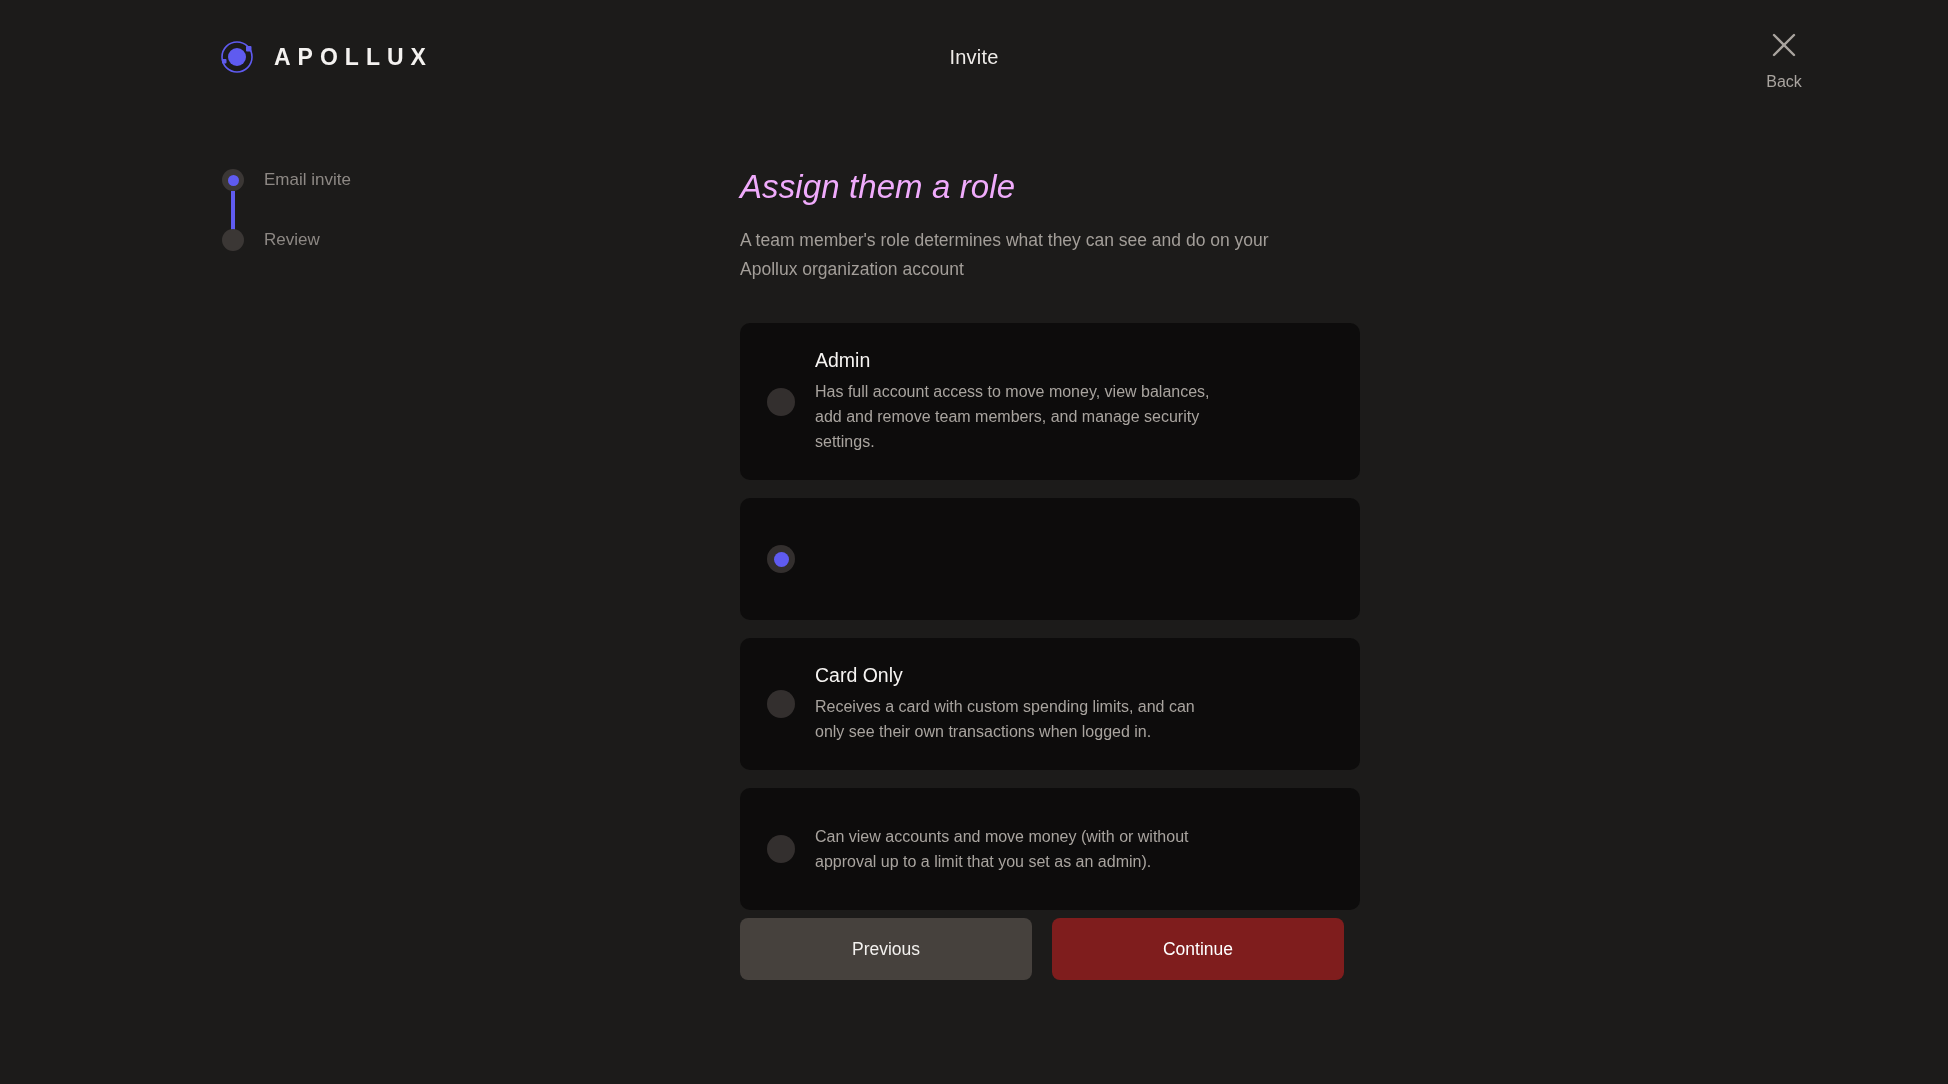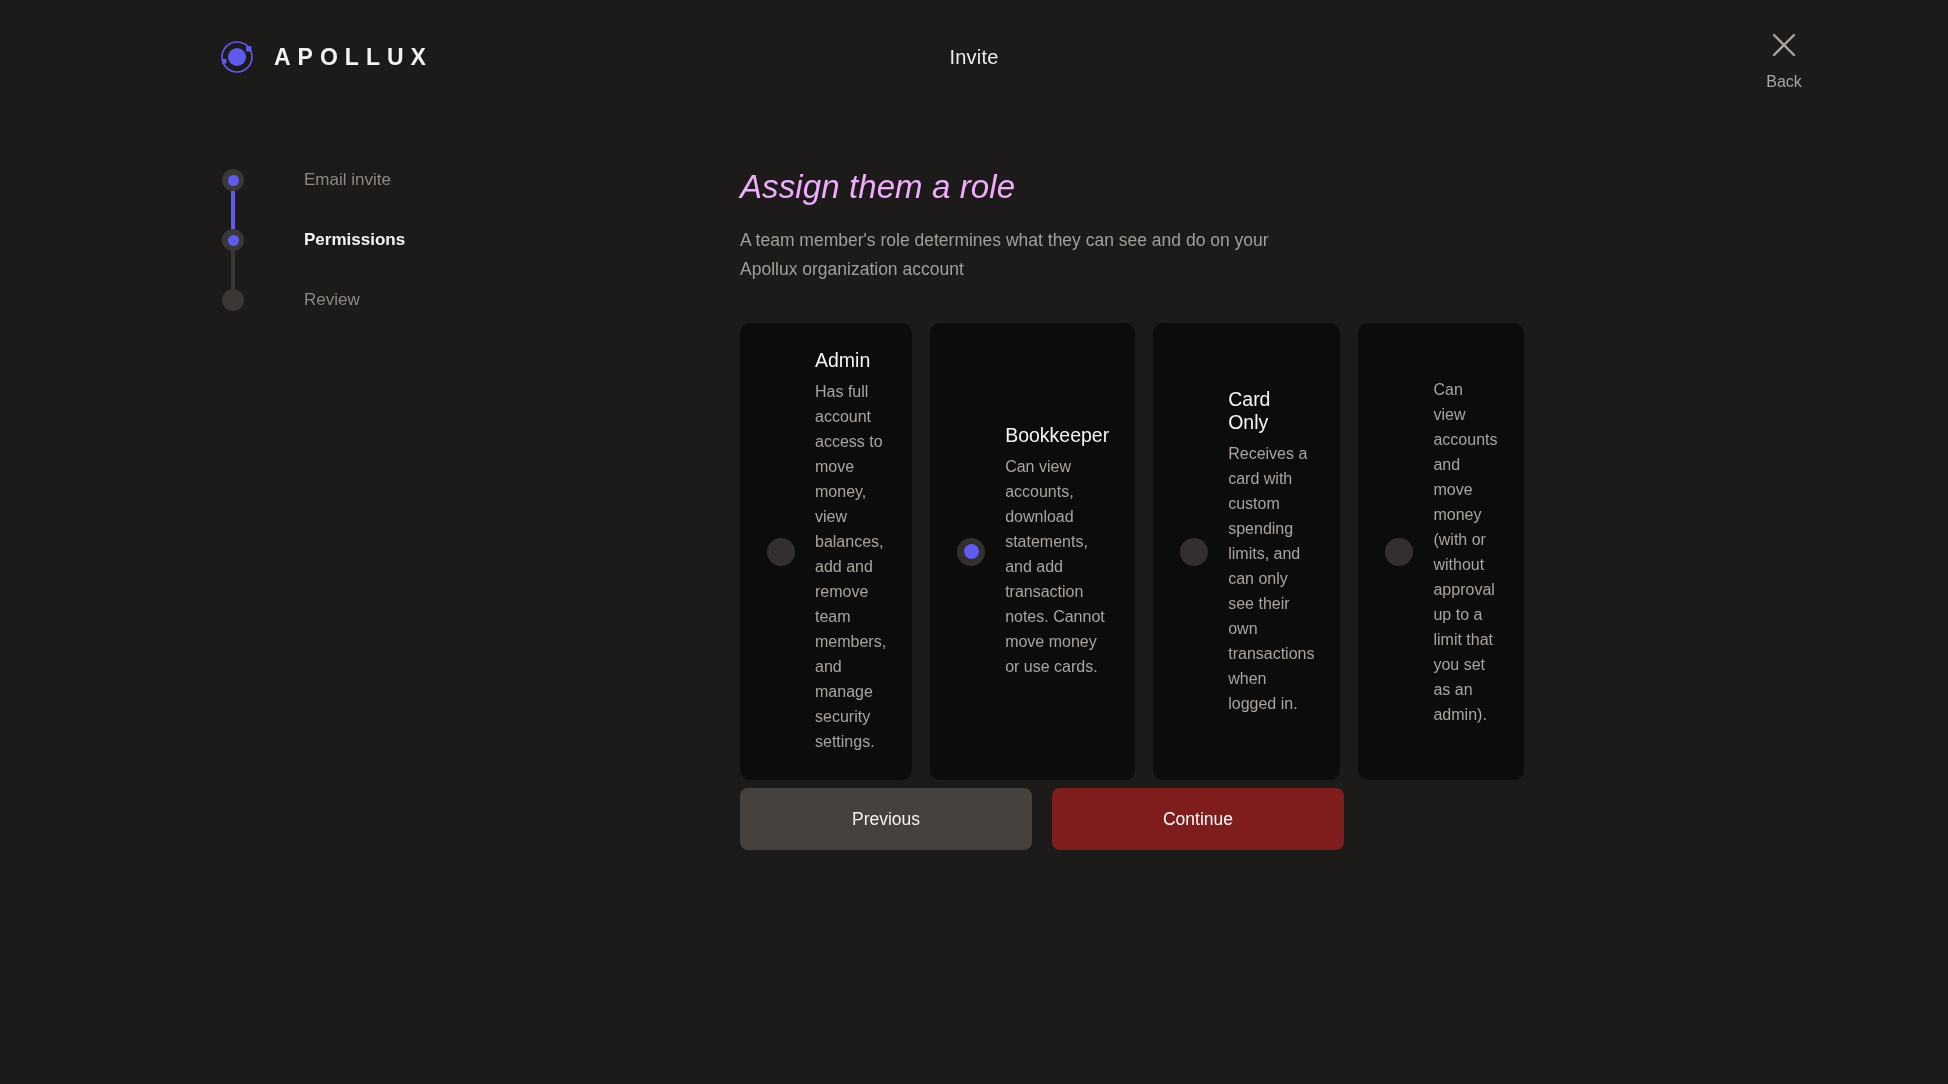--- a/index.html
+++ b/index.html
@@ -86,21 +86,20 @@
     top: 165px;
     width: 320px;
   }
 
   .step {
     position: relative;
     height: 60px;
     display: flex;
     align-items: flex-start;
     cursor: pointer;
-    gap: 40px;
   }
 
   .step-rail {
     position: relative;
     width: 30px;
     flex: none;
     display: flex;
     justify-content: center;
   }
 
@@ -175,21 +174,21 @@
     margin-top: 20px;
     font-size: 17.5px;
     line-height: 29px;
     color: #a39e99;
     max-width: 530px;
   }
 
   .roles {
     margin-top: 39px;
     display: flex;
-    flex-direction: row;
+    flex-direction: column;
     gap: 18px;
   }
 
   .role-card {
     position: relative;
     background: #0d0c0c;
     border-radius: 10px;
     padding: 26px 26px 26px 0;
     display: flex;
     align-items: center;
@@ -297,29 +296,20 @@
     <div class="step done">
       <div class="step-rail">
         <div class="step-line"></div>
         <div class="step-dot">
             <span></span>
           </div>
       </div>
       <div class="step-label">Email invite</div>
     </div>
 
-    <div class="step active">
-      <div class="step-rail">
-        <div class="step-line"></div>
-        <div class="step-dot">
-            <span></span>
-          </div>
-      </div>
-      <div class="step-label">Permissions</div>
-    </div>
 
     <div class="step">
       <div class="step-rail">
 
         <div class="step-dot">
             <span></span>
           </div>
       </div>
       <div class="step-label">Review</div>
     </div>
@@ -339,24 +329,20 @@
         <div class="role-text">
           <div class="role-name">Admin</div>
           <div class="role-desc">Has full account access to move money, view balances, add and remove team members, and manage security settings.</div>
         </div>
       </div>
 
       <div class="role-card selected">
         <div class="role-radio">
             <span></span>
           </div>
-        <div class="role-text">
-          <div class="role-name">Bookkeeper</div>
-          <div class="role-desc">Can view accounts, download statements, and add transaction notes. Cannot move money or use cards.</div>
-        </div>
       </div>
 
       <div class="role-card">
         <div class="role-radio">
             <span></span>
           </div>
         <div class="role-text">
           <div class="role-name">Card Only</div>
           <div class="role-desc">Receives a card with custom spending limits, and can only see their own transactions when logged in.</div>
         </div>

